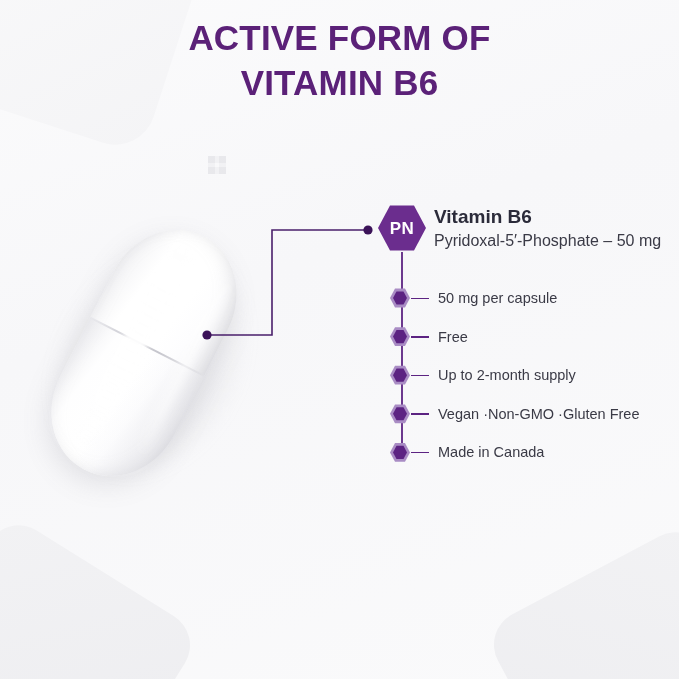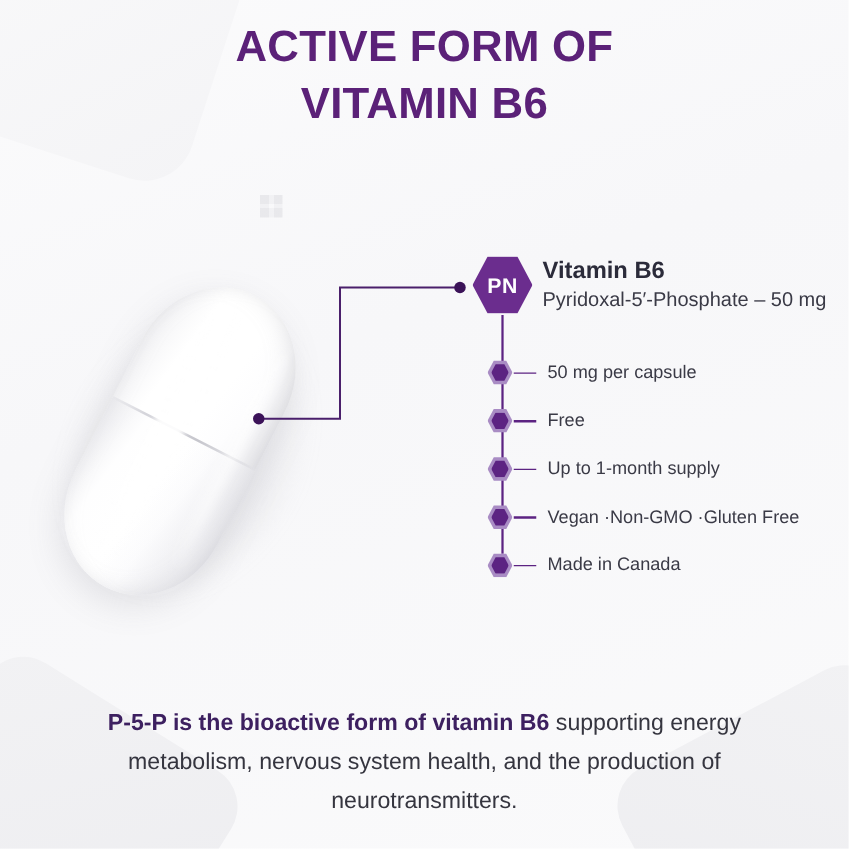--- a/index.html
+++ b/index.html
@@ -333,33 +333,30 @@
     <div class="bullet-row">
       <div class="bullet-hex-outer"></div>
       <div class="bullet-hex-inner"></div>
       <div class="bullet-dash"></div>
       <div class="bullet-text">Free</div>
     </div>
     <div class="bullet-row">
       <div class="bullet-hex-outer"></div>
       <div class="bullet-hex-inner"></div>
       <div class="bullet-dash"></div>
-      <div class="bullet-text">Up to 1-month supply</div>
+      <div class="bullet-text">Up to 2-month supply</div>
     </div>
     <div class="bullet-row">
       <div class="bullet-hex-outer"></div>
       <div class="bullet-hex-inner"></div>
       <div class="bullet-dash"></div>
       <div class="bullet-text">Vegan ·Non-GMO ·Gluten Free</div>
     </div>
     <div class="bullet-row">
       <div class="bullet-hex-outer"></div>
       <div class="bullet-hex-inner"></div>
       <div class="bullet-dash"></div>
       <div class="bullet-text">Made in Canada</div>
     </div>
   </div>
 
-  <div class="footer">
-    <span class="lead">P-5-P is the bioactive form of vitamin B6</span><span> supporting energy metabolism, nervous system health, and the production of neurotransmitters.</span>
-  </div>
 
 </div>
 
 </body></html>

